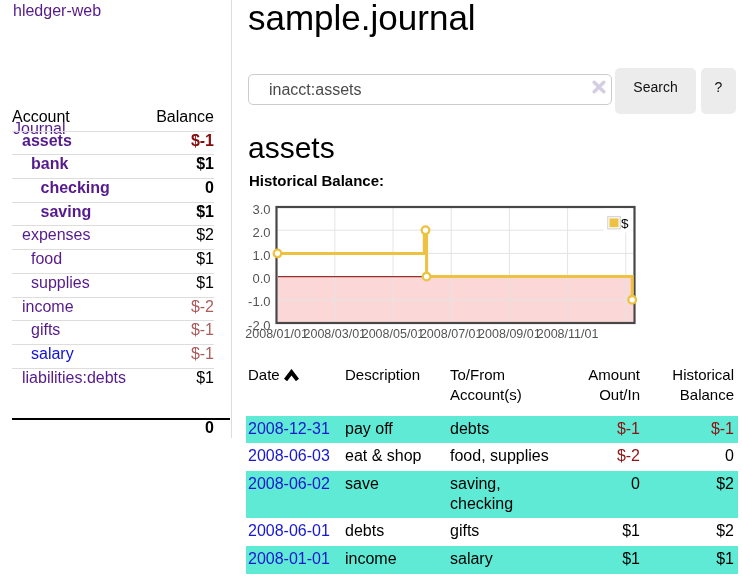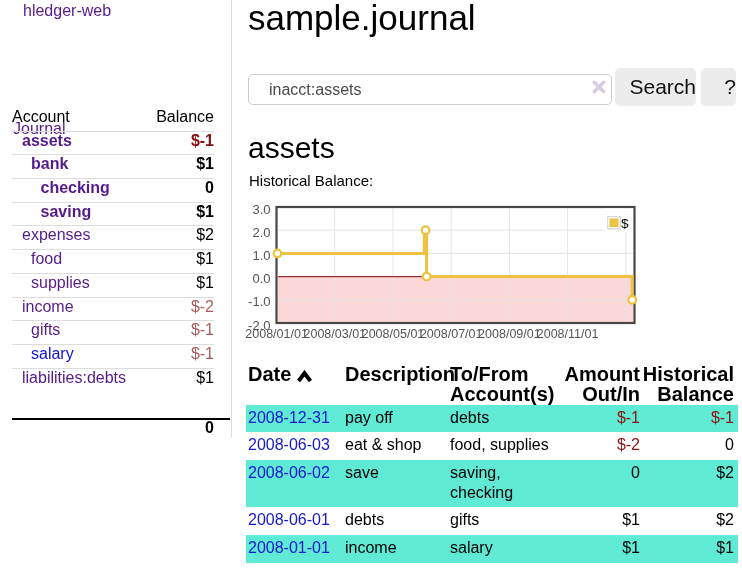--- a/index.html
+++ b/index.html
@@ -4,50 +4,50 @@
 <style>
 * { margin:0; padding:0; box-sizing:border-box; }
 html,body { width:742px; height:582px; background:#fff; font-family:"Liberation Sans",sans-serif; color:#000; }
 body { position:relative; overflow:hidden; }
 a { text-decoration:none; }
 .purple { color:#551a8b; }
 .blue { color:#1717cf; }
 
 
 #divider { position:absolute; left:231px; top:0; width:1px; height:438px; background:#ddd; }
-#brand { position:absolute; left:13px; top:2px; font-size:16px; color:#551a8b;margin-left:10px; }
+#brand { position:absolute; left:13px; top:2px; font-size:16px; color:#551a8b; }
 #journal { position:absolute; left:13px; top:72px; font-size:16px; color:#551a8b;margin-top:48px; }
 #accts { position:absolute; left:12px; top:108px; width:202px; border-collapse:collapse; font-size:16px; }
 #accts td { padding:0 0 4.7px 0; line-height:18px; vertical-align:top; }
 #accts tr.r td { border-top:1px solid #ddd; }
 #accts td.bal { text-align:right; }
 #accts td.l1 { padding-left:10px; }
 #accts td.l2 { padding-left:19px; }
 #accts td.l3 { padding-left:28.5px;margin-top:47px; }
 #accts .b { font-weight:bold; }
 .dred { color:#870c0c; }
 .rose { color:#ad5c5c; }
 #totline { position:absolute; left:12px; top:418px; width:218px; height:2px; background:#000; }
 #totzero { position:absolute; left:12px; top:420px; width:202px; text-align:right; font-size:16px; font-weight:bold; line-height:15px; }
 
 
 #h1 { position:absolute; left:248px; top:-2px; font-size:35px; font-weight:normal; line-height:40px; letter-spacing:0; }
 #srchinput { position:absolute; left:248px; top:74px; width:364px; height:31px; border:1px solid #ccc; border-radius:5px; font-size:16px; color:#4a4a4a; padding-left:20px; line-height:29px; font-family:"Liberation Sans",sans-serif; background:#fff; }
 #xclear { position:absolute; left:592px; top:80px; }
-.btn { position:absolute; top:68px; height:38px; background:#ececec; border-radius:5px; font-size:21px; color:#111; text-align:right; line-height:38px; }
+.btn { position:absolute; top:68px; height:46px; background:#ececec; border-radius:5px; font-size:14px; color:#111; text-align:center; line-height:38px; }
 #btnsearch { left:615px; width:81px; }
 #btnhelp { left:701px; width:35px; }
 #h2 { position:absolute; left:248px; top:132px; font-size:30px; font-weight:normal; line-height:32px; }
-#histlab { position:absolute; left:249px; top:172px; font-size:15px; font-weight:normal; }
+#histlab { position:absolute; left:249px; top:172px; font-size:15px; font-weight:bold; }
 
 #chart { position:absolute; left:240px; top:200px; }
 
 
 #txns { position:absolute; left:246px; top:363px; width:492px; border-collapse:collapse; font-size:16px; table-layout:fixed; }
-#txns th { font-weight:bold; text-align:left; vertical-align:top; padding:2px 0 0 2px; line-height:19.8px; font-size:20px; }
+#txns th { font-weight:normal; text-align:left; vertical-align:top; padding:2px 0 11px 2px; line-height:19.8px; font-size:15px; }
 #txns th.r, #txns td.r { text-align:right; padding-right:0; }
 #txns td { vertical-align:top; padding:3px 0 4.6px 2px; line-height:20px; }
 #txns col.c1 { width:97px; }
 #txns col.c2 { width:105px; }
 #txns col.c3 { width:104px; }
 #txns col.c4 { width:88px; }
 #txns col.c5 { width:98px; }
 #txns td.pr, #txns th.pr { padding-right:4px; }
 #txns tr.g { background:#5eead4; }
 .neg { color:#8d1414; }

